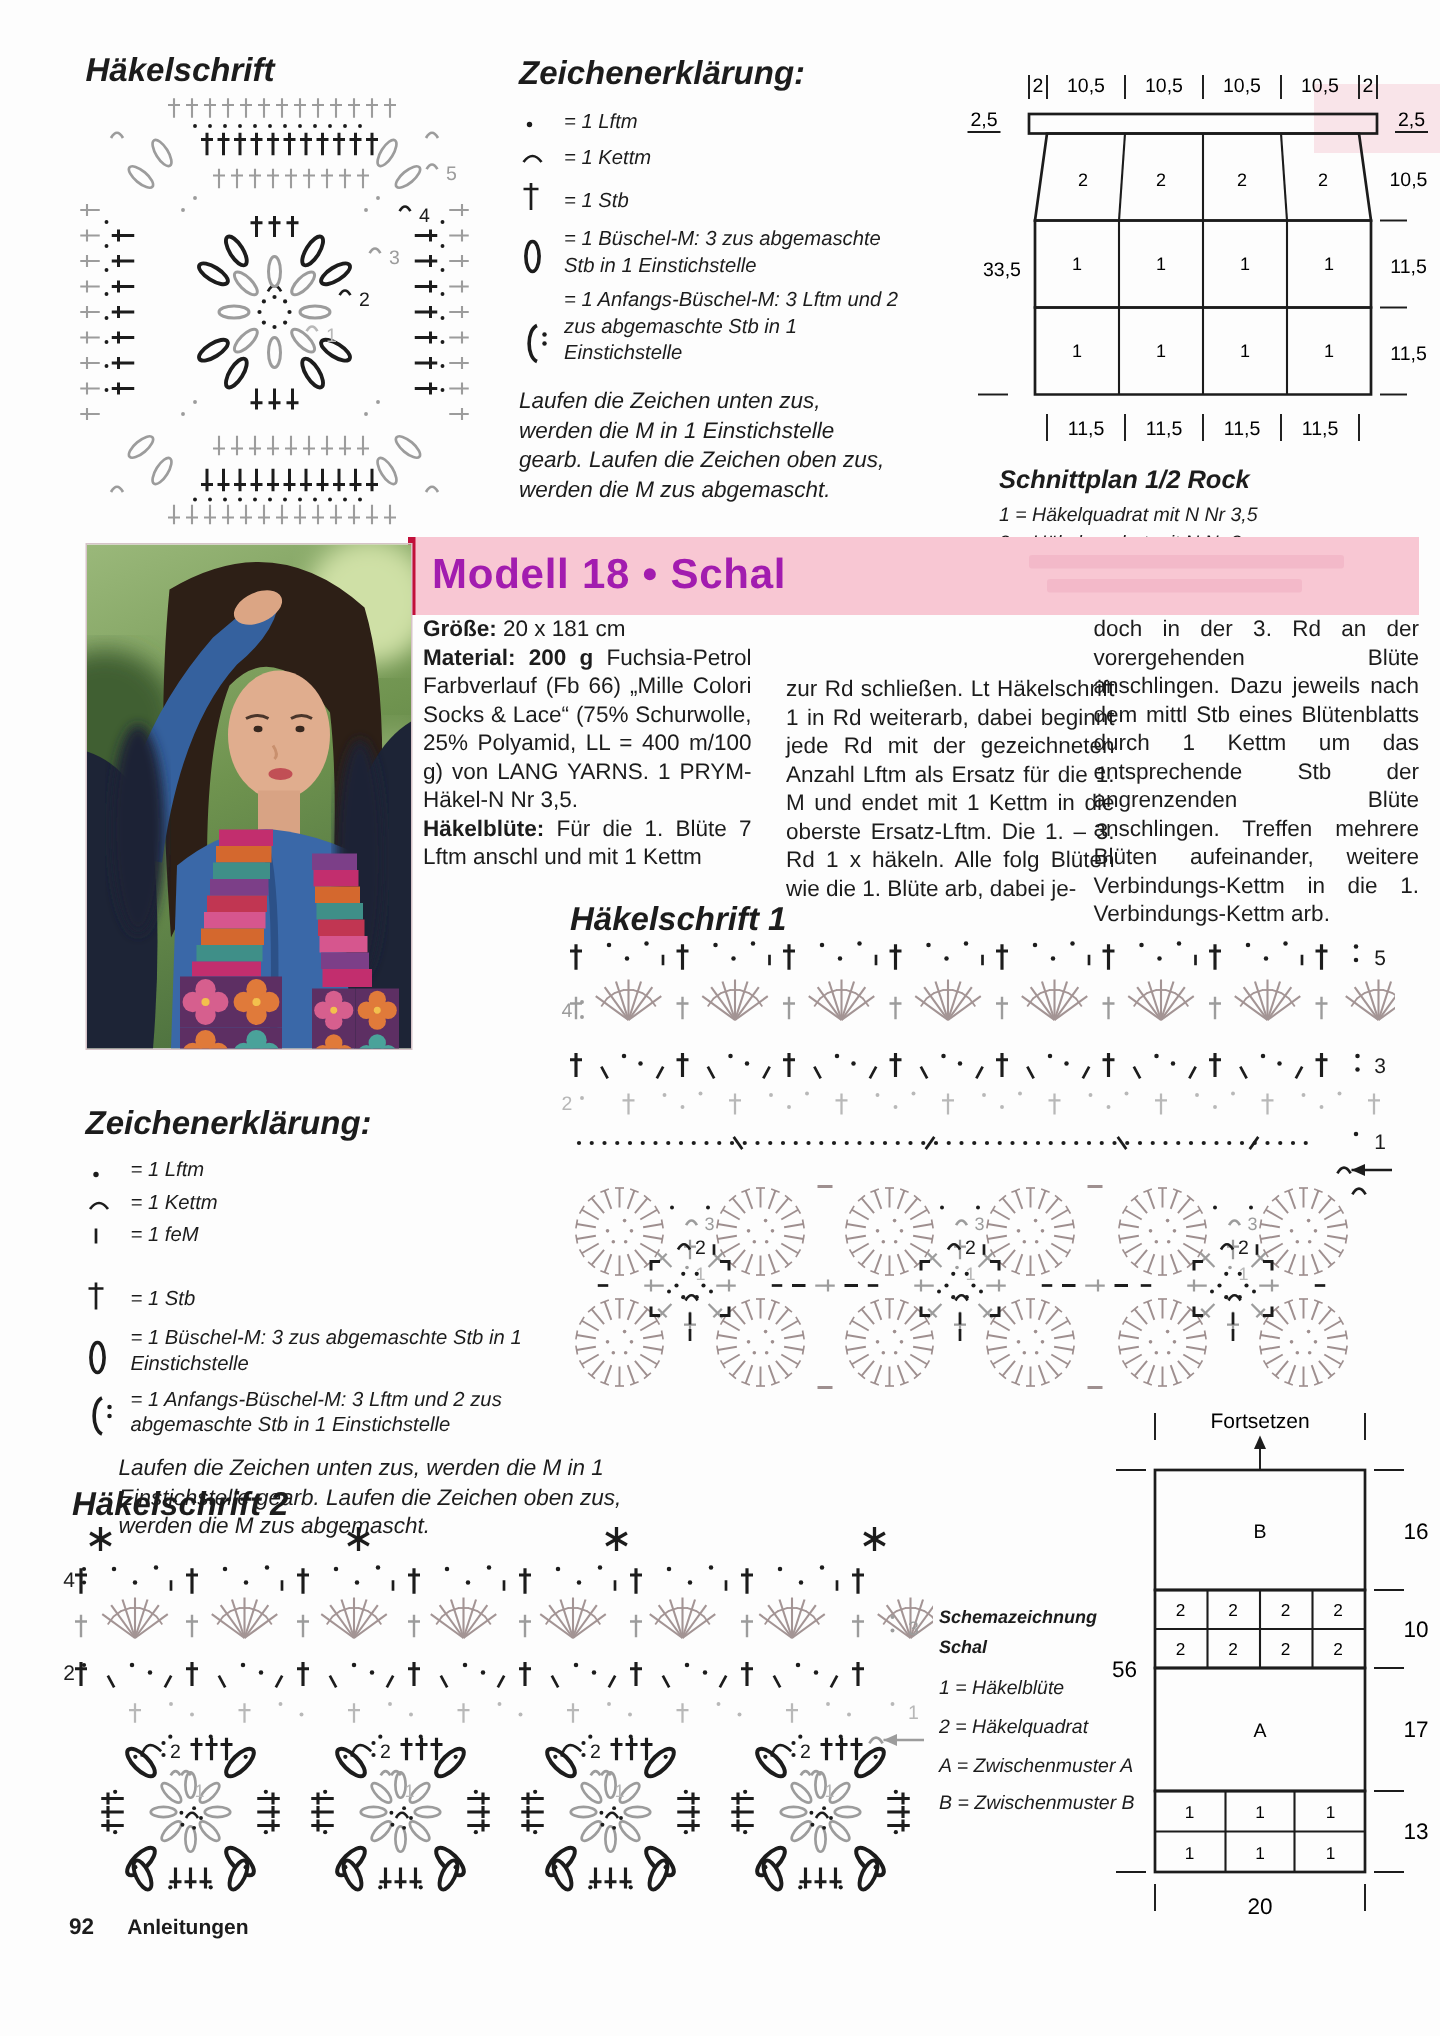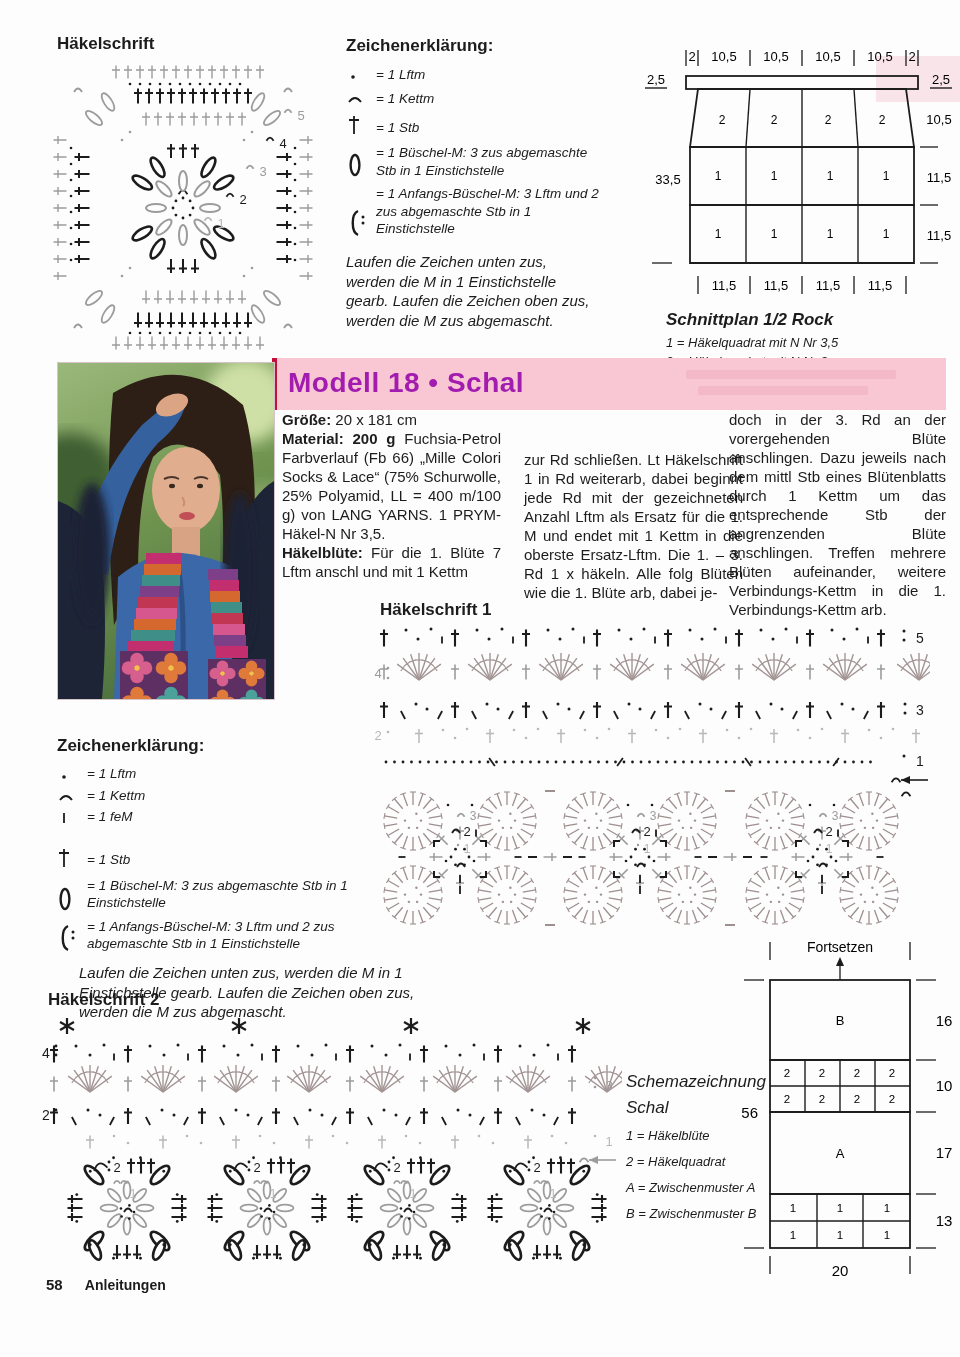--- a/index.html
+++ b/index.html
@@ -1,20 +1,20 @@
 <!DOCTYPE html>
 <html><head>
 <meta charset="utf-8">
 <style>
   html,body{margin:0;padding:0;background:#d8d8d8;}
   .page{position:relative;width:960px;height:1357px;background:#fdfdfd;overflow:hidden;
         font-family:"Liberation Sans",sans-serif;color:#1c1c1c;}
   .abs{position:absolute;}
-  .hdg{font-weight:bold;font-size:17px;}
-  .hdg-sm{font-weight:normal;font-style:italic;font-size:17px;line-height:1.12;}
+  .hdg{font-weight:bold;font-style:italic;font-size:22px;}
+  .hdg-sm{font-weight:bold;font-style:italic;font-size:12px;line-height:1.12;}
   .legend{font-style:italic;font-size:13.5px;line-height:1.3;}
   .legend-row{display:flex;align-items:flex-end;margin-bottom:6px;}
   .legend-row .sym{flex:0 0 30px;display:flex;justify-content:flex-start;padding-top:1px;}
   .legend-note{font-style:italic;font-size:15px;line-height:1.32;}
   .col{font-size:15px;line-height:1.27;text-align:justify;}
   .col b{font-weight:bold;}
   .banner{background:#f8c7d3;}
   .banner-title{font-weight:bold;font-size:28px;letter-spacing:.5px;}
   .ghost{background:#eda9bd;opacity:.45;border-radius:2px;}
   .pink-ghost{background:#f6ccd6;opacity:.5;}
@@ -2022,16 +2022,16 @@
   <div class="abs schema-legend" style="left:626px;top:1072px;width:150px;">
     <div class="hdg-sm">Schemazeichnung</div>
     <div class="hdg-sm" style="margin-bottom:10px;">Schal</div>
     <div class="cap-legend">1 = Häkelblüte</div>
     <div class="cap-legend">2 = Häkelquadrat</div>
     <div class="cap-legend">A = Zwischenmuster A</div>
     <div class="cap-legend">B = Zwischenmuster B</div>
   </div>
 
   <div class="abs footer" style="left:46px;top:1276px;">
-    <span>58</span>
+    <span>92</span>
     <span class="lbl">Anleitungen</span>
   </div>
 </div>
 
 </body></html>

